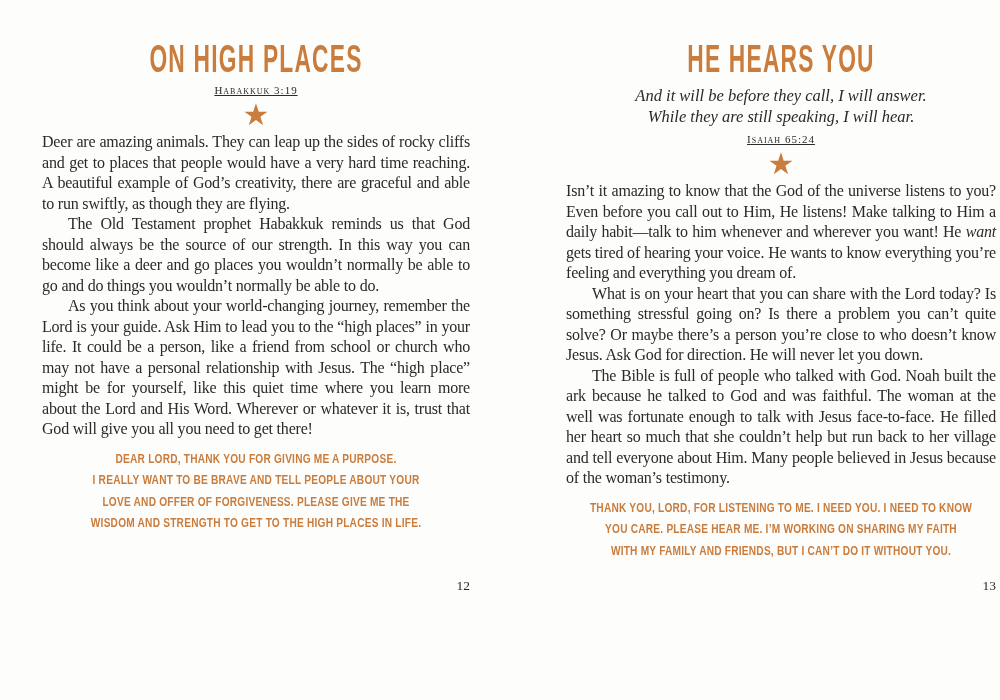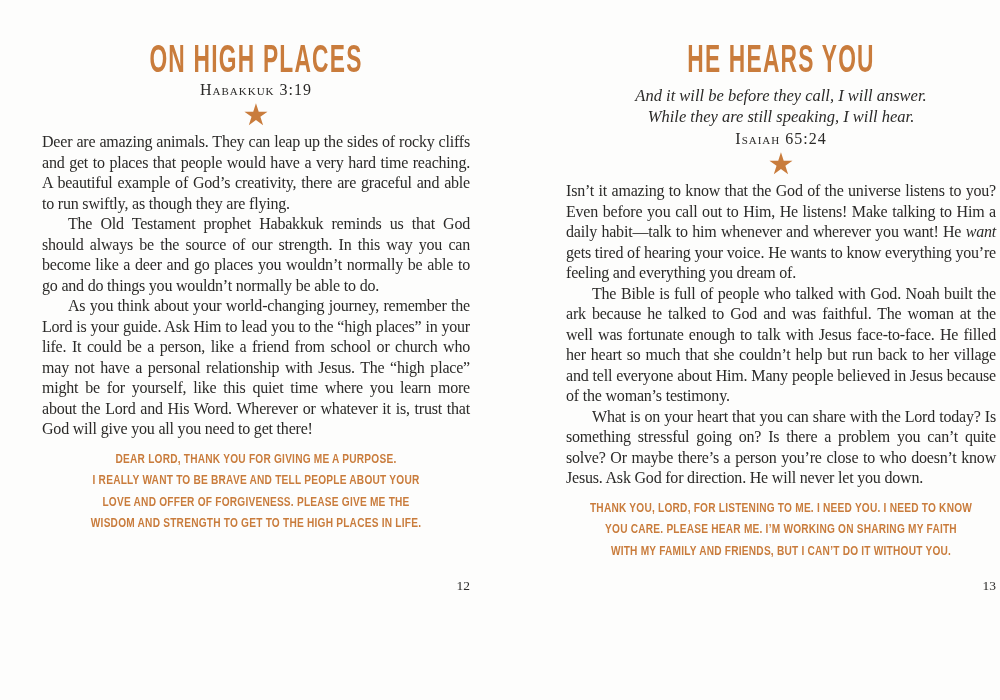--- a/index.html
+++ b/index.html
@@ -44,25 +44,26 @@
   .verse {
     margin: 8px 0 0 0;
     font-style: italic;
     font-size: 16.5px;
     line-height: 20.5px;
     text-align: center;
     white-space: pre-line;
   }
   .verse-ref {
     margin: 3px 0 0 0;
-    font-size: 16px;
+    font-size: 11px;
     line-height: 18px;
     font-variant: small-caps;
     letter-spacing: 1px;
     text-align: center;
+    text-decoration: underline;
   }
   .star {
     margin: 2px 0 0 0;
     height: 28px;
     font-size: 30px;
     line-height: 28px;
     text-align: center;
     color: var(--accent, #C97C3C);
   }
   .body-text {
@@ -121,22 +122,22 @@
   </section>
 
   <section class="col col-right">
     <h1 class="chapter-title">HE HEARS YOU</h1>
     <p class="verse">And it will be before they call, I will answer.
 While they are still speaking, I will hear.</p>
     <p class="verse-ref">Isaiah 65:24</p>
     <div class="star">★</div>
     <div class="body-text">
       <p><span>Isn’t it amazing to know that the God of the universe listens to you? Even before you call out to Him, He listens! Make talking to Him a daily habit—talk to him whenever and wherever you want! He </span><em>want</em><span> gets tired of hearing your voice. He wants to know everything you’re feeling and everything you dream of.</span></p>
+      <p class="indent">What is on your heart that you can share with the Lord today? Is something stressful going on? Is there a problem you can’t quite solve? Or maybe there’s a person you’re close to who doesn’t know Jesus. Ask God for direction. He will never let you down.</p>
       <p class="indent">The Bible is full of people who talked with God. Noah built the ark because he talked to God and was faithful. The woman at the well was fortunate enough to talk with Jesus face-to-face. He filled her heart so much that she couldn’t help but run back to her village and tell everyone about Him. Many people believed in Jesus because of the woman’s testimony.</p>
-      <p class="indent">What is on your heart that you can share with the Lord today? Is something stressful going on? Is there a problem you can’t quite solve? Or maybe there’s a person you’re close to who doesn’t know Jesus. Ask God for direction. He will never let you down.</p>
     </div>
     <div class="prayer">THANK YOU, LORD, FOR LISTENING TO ME. I NEED YOU. I NEED TO KNOW
 YOU CARE. PLEASE HEAR ME. I’M WORKING ON SHARING MY FAITH
 WITH MY FAMILY AND FRIENDS, BUT I CAN’T DO IT WITHOUT YOU.</div>
     <div class="page-number">13</div>
   </section>
 
 </div>
 
 </body></html>

